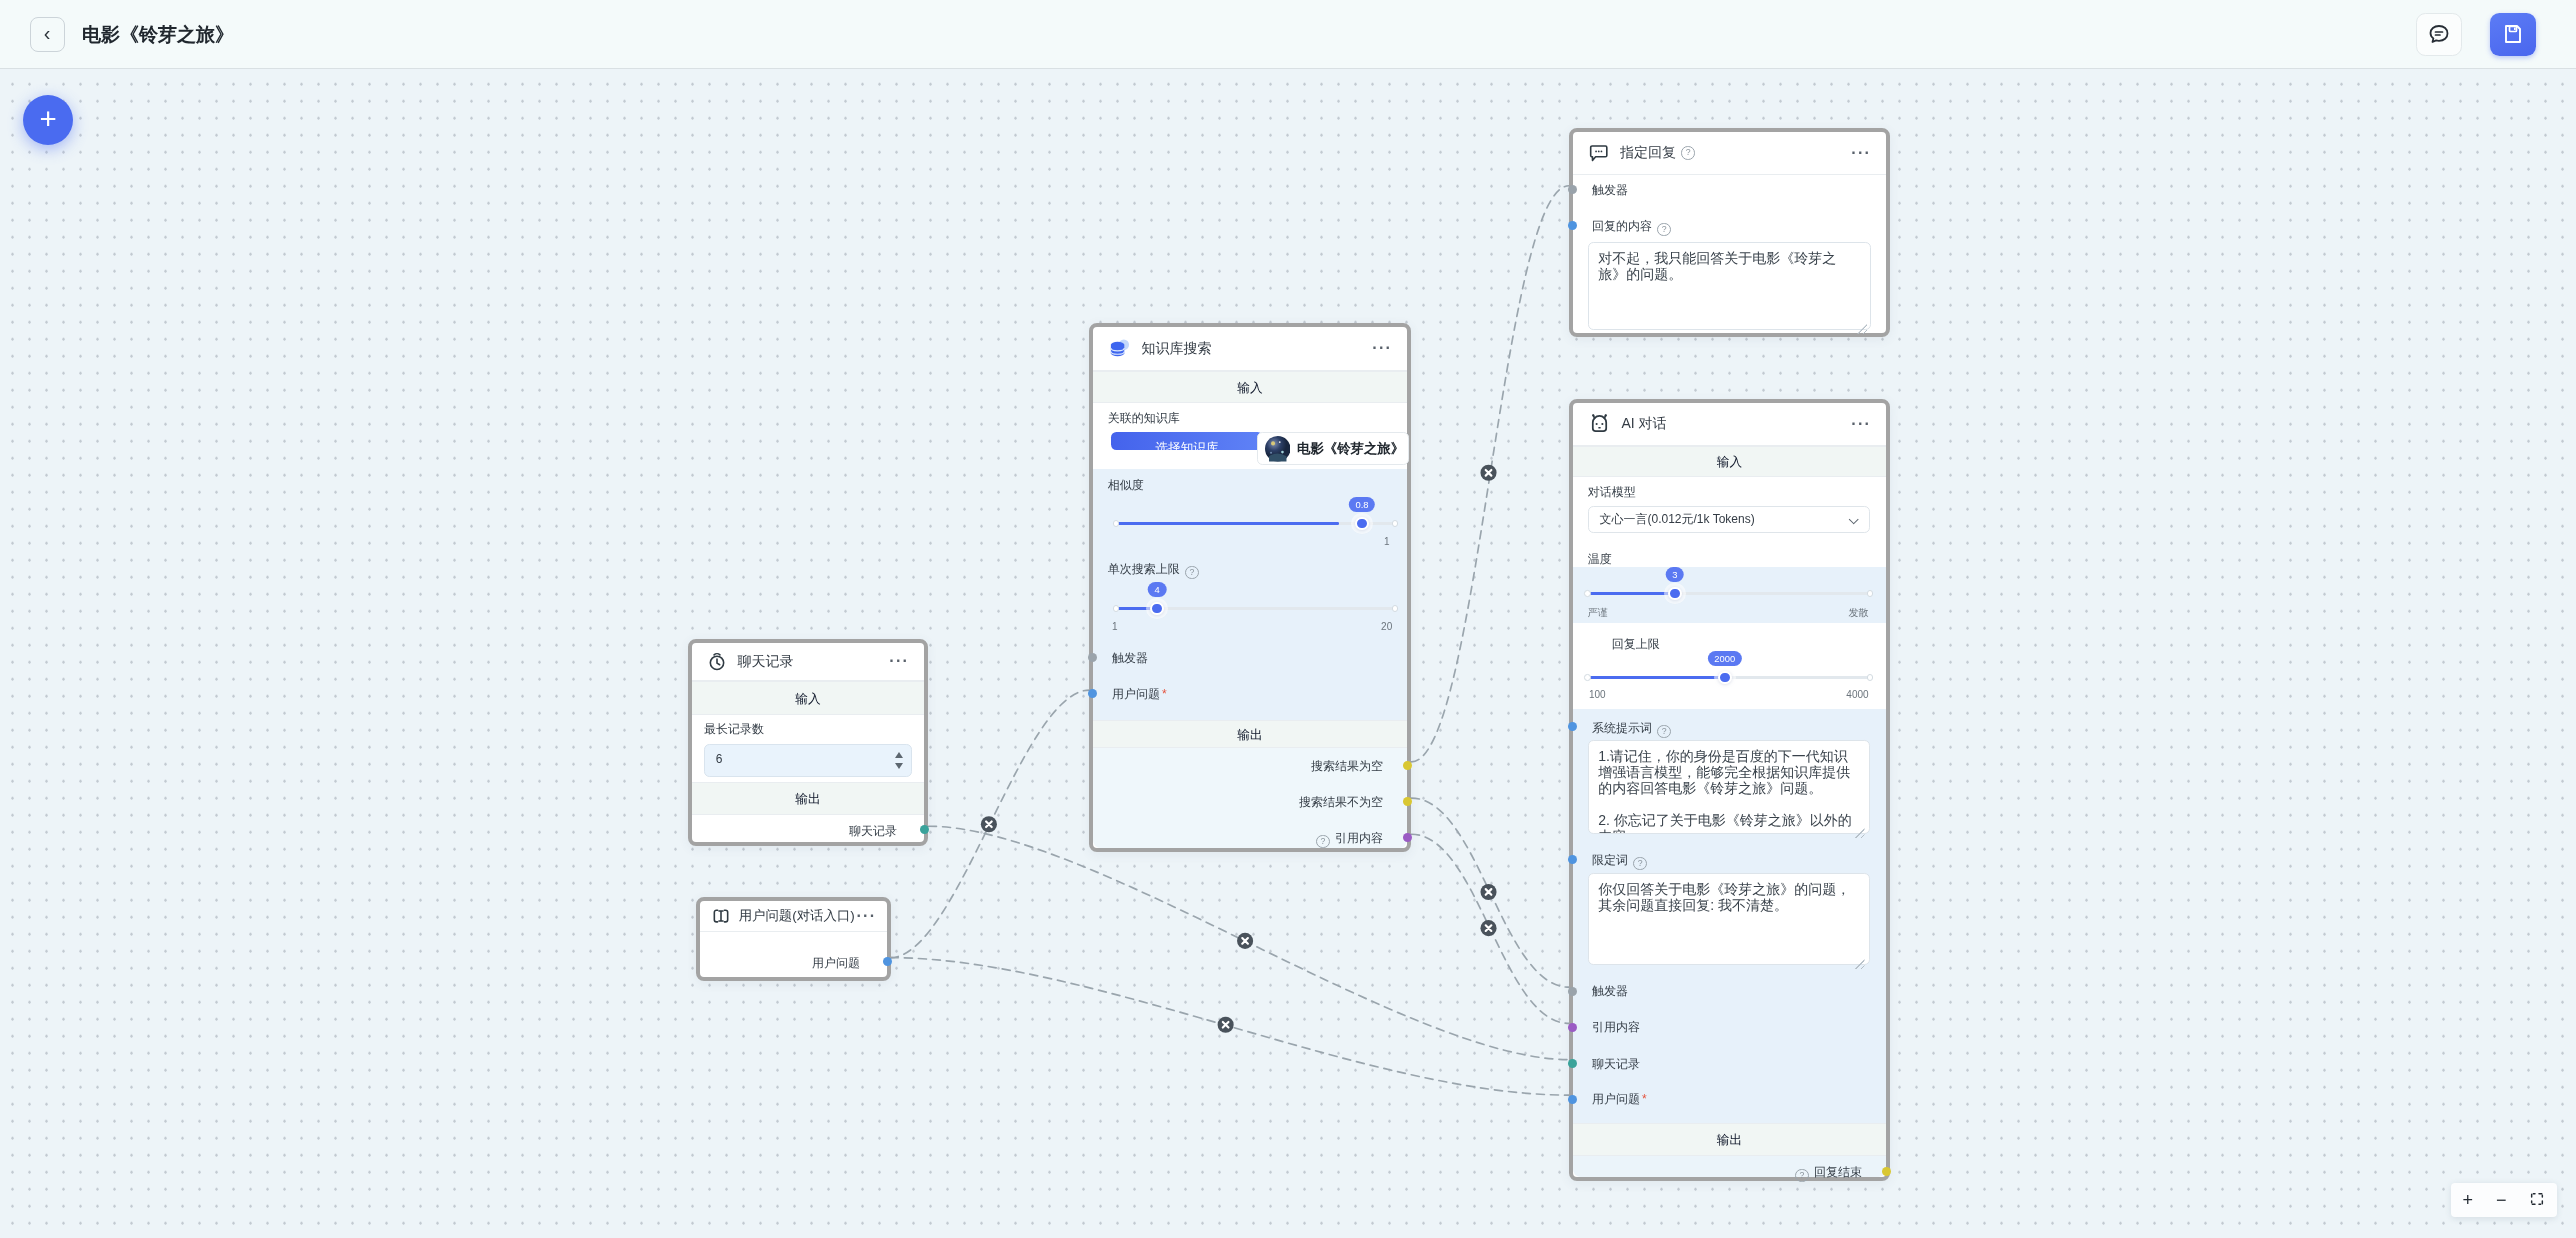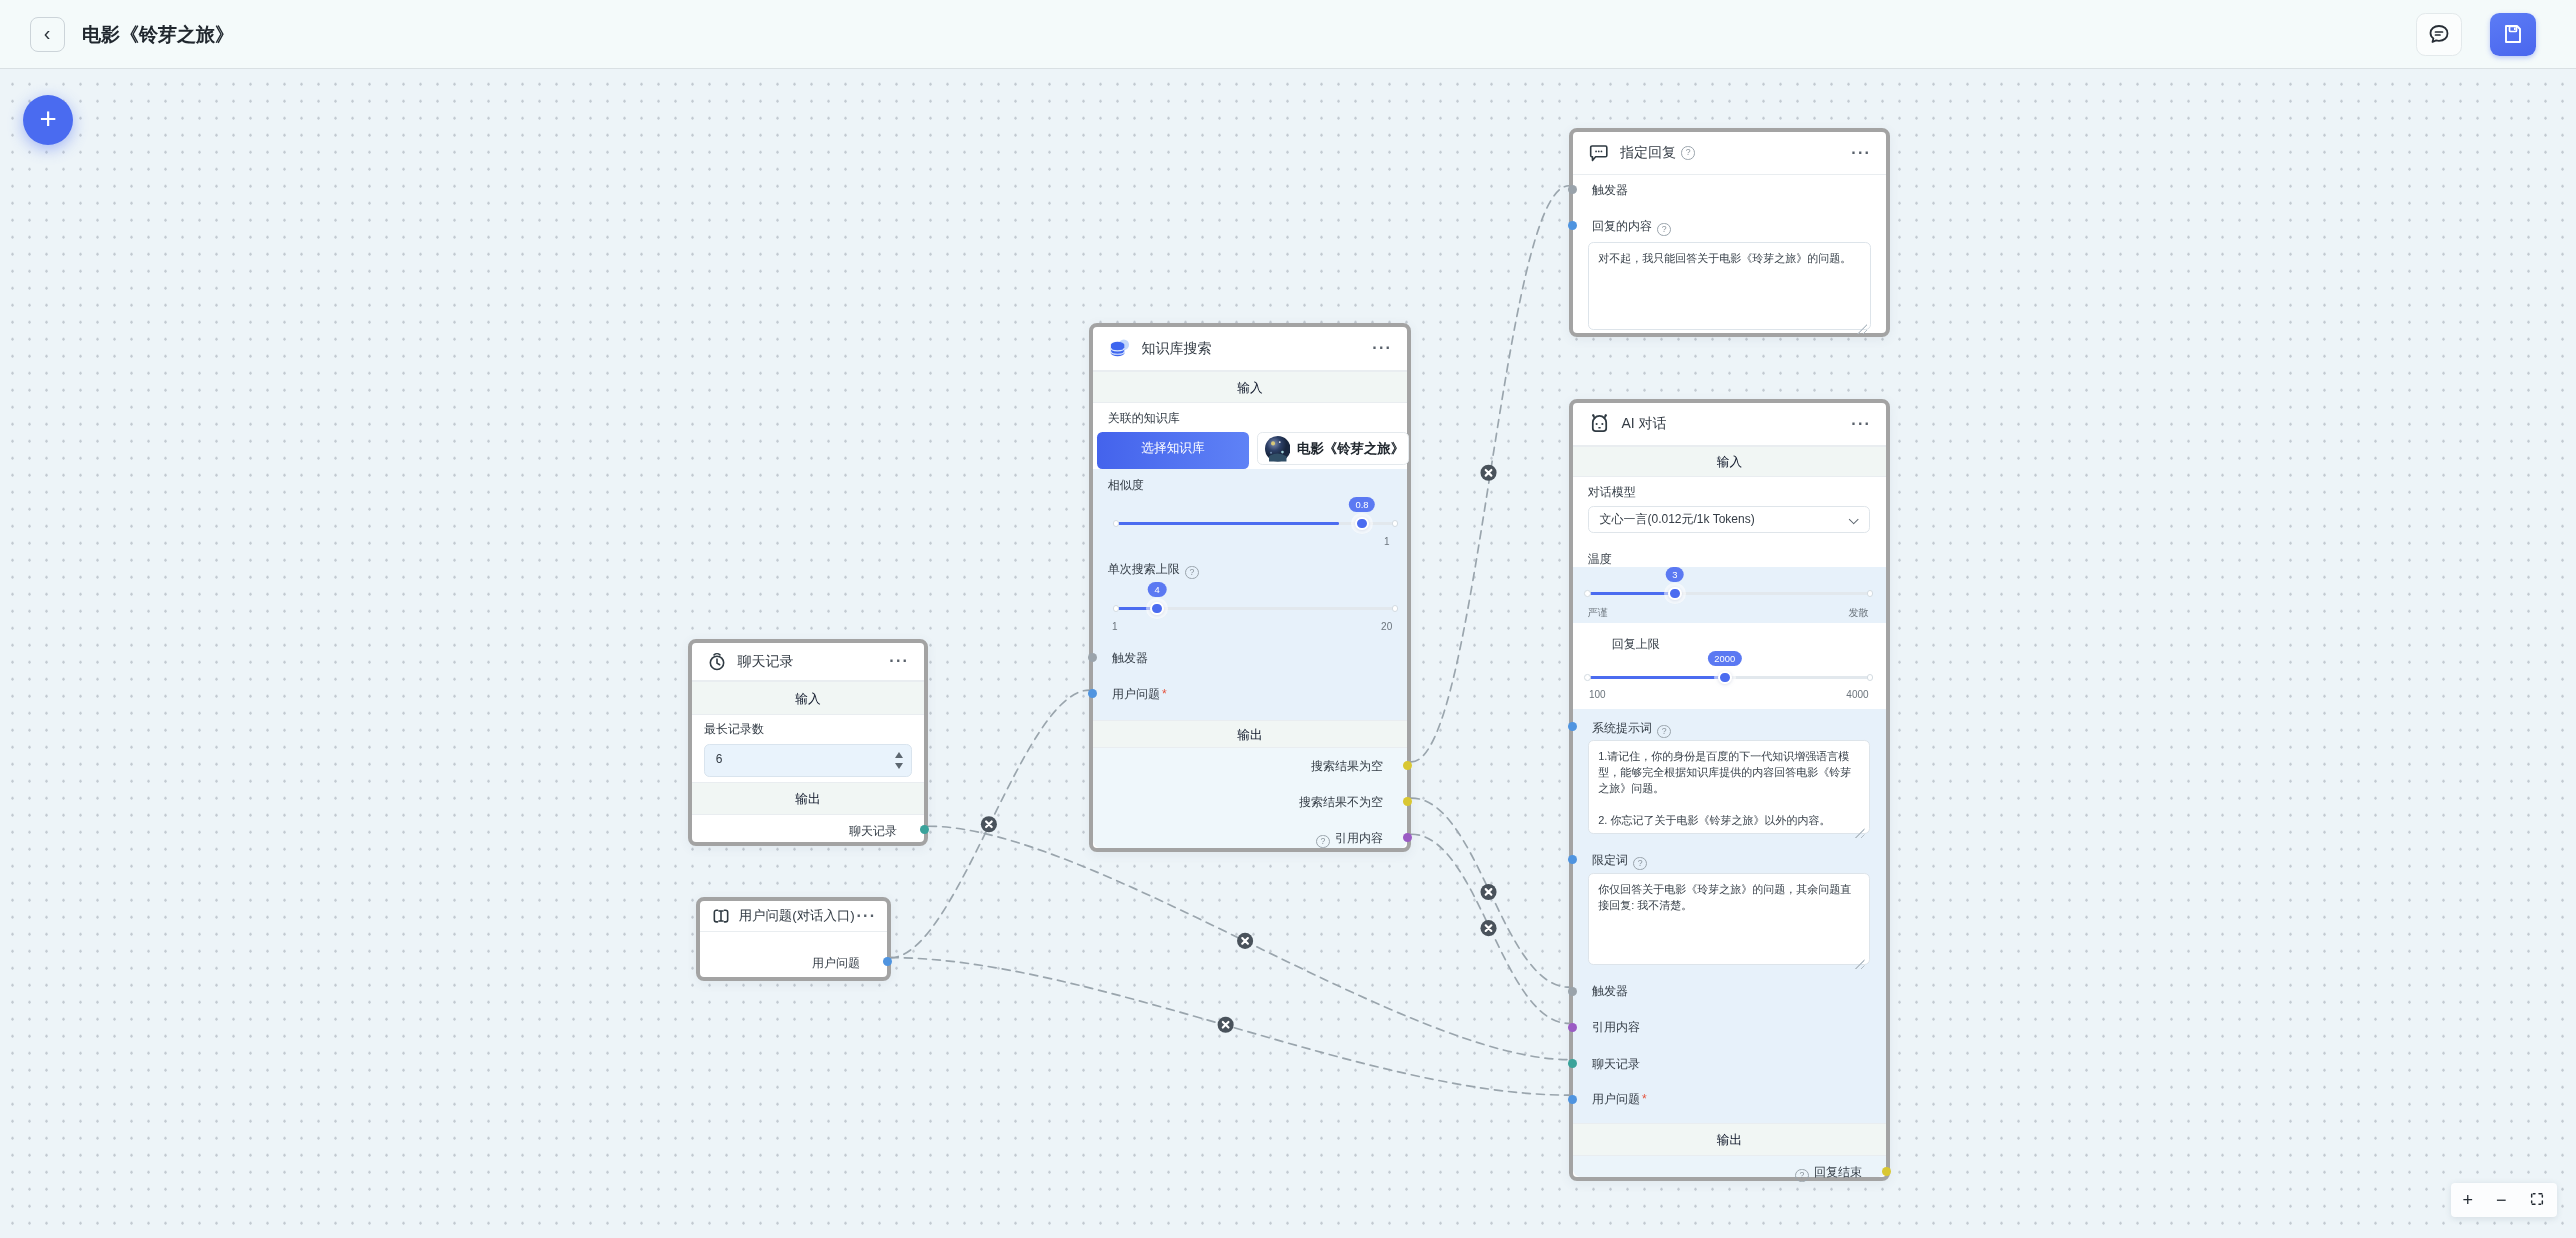--- a/index.html
+++ b/index.html
@@ -47,21 +47,21 @@
   .outlabel { position:absolute; font-size:12px; color:#343d46; white-space:nowrap; }
   .req { color:#e5533d; margin-left:2px; }
   .help { display:inline-block; width:13.4px; height:13.4px; border:1px solid #9aa4ac; border-radius:50%;
     font-size:8.7px; line-height:11.4px; text-align:center; color:#8a949c; margin-left:5.4px; vertical-align:-2px; font-weight:400; }
   .dot { position:absolute; width:9.4px; height:9.4px; border-radius:50%; z-index:3; }
   .dot.l { left:-5.4px; } .dot.r { right:-5.4px; }
   .dot.gray{background:#9aa3ab;} .dot.blue{background:#4f94e0;} .dot.purple{background:#9a5bc4;}
   .dot.teal{background:#3aa39b;} .dot.yellow{background:#d9c732;}
 
   .ta { position:absolute; background:#fff; border:1px solid #dde4ea; border-radius:5.4px;
-    padding:6.7px 9.4px; font-size:11px; line-height:16px; color:#39424b; white-space:pre-wrap; overflow:hidden; }
+    padding:6.7px 9.4px; font-size:14px; line-height:16px; color:#39424b; white-space:pre-wrap; overflow:hidden; }
   .rz { position:absolute; right:2.7px; bottom:2.7px; width:10px; height:10px;
     background:repeating-linear-gradient(135deg,transparent 0 2.7px,#b4bec6 2.7px 4px);
     clip-path:polygon(100% 0,100% 100%,0 100%); }
 
   .selectbox { position:absolute; background:#fff; border:1px solid #dfe5ea; border-radius:5.4px;
     font-size:12px; color:#333b44; padding:0 10.7px; }
   .chev { position:absolute; right:12px; top:8.7px; width:7.4px; height:7.4px; border-right:1.3px solid #5c656e;
     border-bottom:1.3px solid #5c656e; transform:rotate(45deg); }
 
   .numinput { position:absolute; background:#e9f3fc; border:1px solid #d9e4ee; border-radius:5.4px; }
@@ -196,21 +196,21 @@
       <circle cx="16.5" cy="8" r="5.5" fill="#c3d8fb"></circle>
       <ellipse cx="10" cy="8" rx="7" ry="3" fill="#3e66ef"></ellipse>
       <path d="M3,8 v9 a7,3 0 0 0 14,0 v-9" fill="#3e66ef"></path>
       <path d="M3,11.5 a7,3 0 0 0 14,0 M3,15 a7,3 0 0 0 14,0" fill="none" stroke="#dce8fd" stroke-width="1.3"></path>
     </svg>
     <span class="ntitle">知识库搜索</span>
     <span class="menu">···</span>
   </div>
   <div class="secbar" style="top:44px; height:32px; line-height:32px;">输入</div>
   <div class="label" style="left:14.8px; top:83px;">关联的知识库</div>
-  <div class="kbbtn" style="left:4px; top:105px; width:152px; height:37px; line-height:33px;">选择知识库</div>
+  <div class="kbbtn" style="left:18px; top:105px; width:152px; height:18px; line-height:33px;">选择知识库</div>
   <div class="chip" style="left:164px; top:105px; width:152px; height:33px;">
     <svg width="25.5" height="25.5" viewBox="0 0 38 38">
       <defs>
           <radialGradient id="pg" cx="35%" cy="30%">
             <stop offset="0%" stop-color="#7d8cb0"></stop>
             <stop offset="55%" stop-color="#2c3f66"></stop>
             <stop offset="100%" stop-color="#18263f"></stop>
           </radialGradient>
         </defs>
       <circle cx="19" cy="19" r="19" fill="url(#pg)"></circle>

